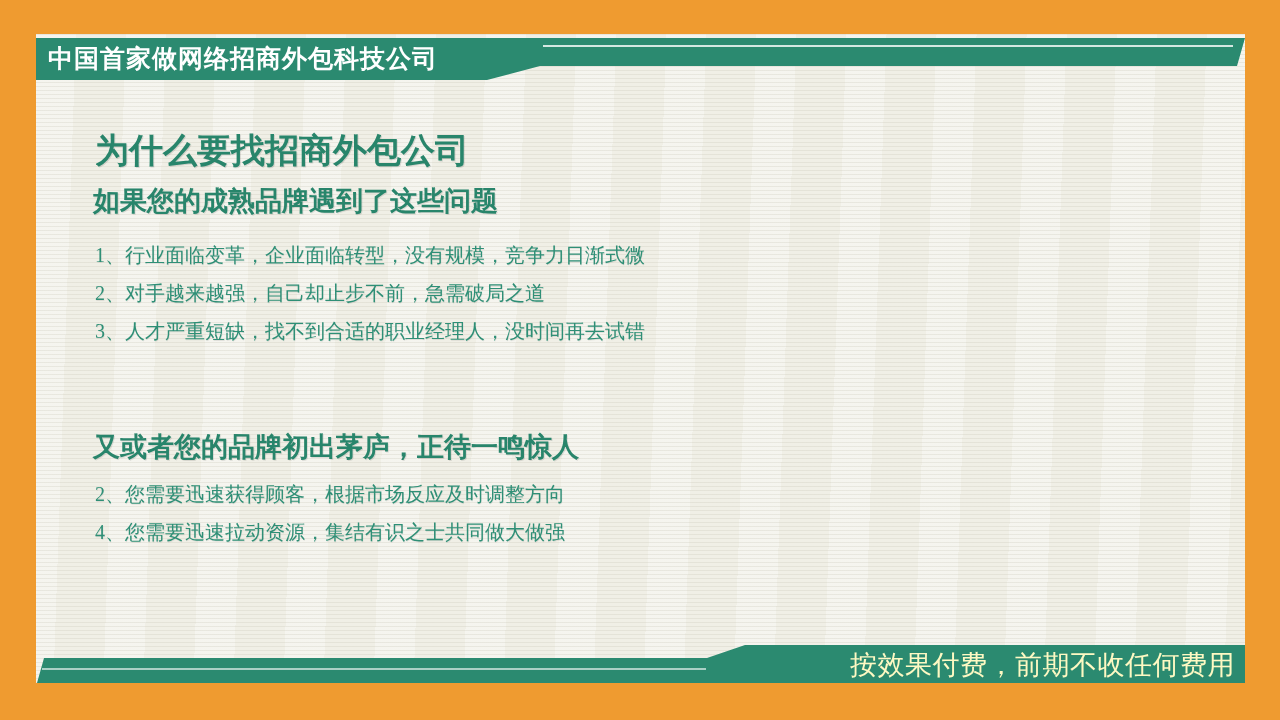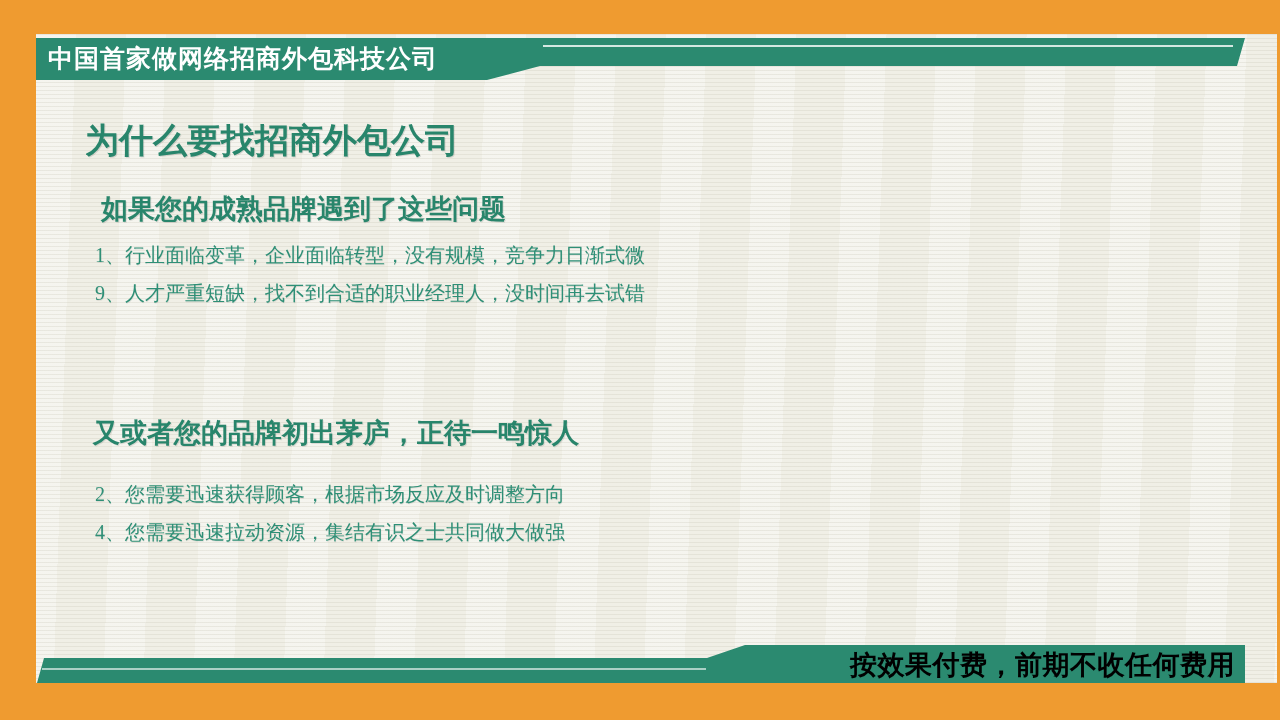--- a/index.html
+++ b/index.html
@@ -17,21 +17,20 @@
     left: 36px; top: 34px;
     width: 1209px; height: 649px;
     background-color: #F0EFE6;
     background-image:
       repeating-linear-gradient(180deg,
         rgba(186,184,166,0.22) 0px, rgba(186,184,166,0.22) 1px,
         transparent 1px, transparent 4px),
       repeating-linear-gradient(92deg,
         rgba(255,255,255,0.35) 0px, rgba(255,255,255,0.35) 40px,
         transparent 40px, transparent 90px);
-    padding-left: 32px;
   }
 
   
   .header-band {
     position: absolute;
     left: 0; top: 4px;
     width: 1209px; height: 42px;
     background: #2B8A70;
     clip-path: polygon(0 0, 1209px 0, 1201px 28px, 504px 28px, 451px 42px, 0 42px);
   }
@@ -64,21 +63,21 @@
   .section-heading {
     position: absolute;
     left: 57px;
     font-size: 27px; line-height: 30px;
     font-weight: bold;
     color: #28856B;
     white-space: nowrap;
     text-shadow: 1px 1px 0 rgba(0,0,0,0.10);
   }
   .heading-1 { top: 152px; }
-  .heading-2 { top: 384px; }
+  .heading-2 { top: 398px; }
 
   .item-list {
     position: absolute;
     left: 59px;
     color: #2E8F76;
     font-family: "Liberation Serif", serif;
     font-size: 20px; line-height: 38px;
     white-space: nowrap;
     text-shadow: 0.5px 0.5px 0 rgba(0,0,0,0.08);
   }
@@ -96,44 +95,45 @@
   .footer-accent-line {
     position: absolute;
     left: 6px; top: 23px;
     width: 664px; height: 2px;
     background: rgba(255,255,255,0.6);
   }
   .footer-band .banner-text {
     position: absolute;
     right: 10px; top: 0;
     height: 38px; line-height: 40px;
-    color: #000000;
+    color: #fef9c3;
     font-size: 27px;
-    font-weight: bold;
+    font-weight: normal;
     letter-spacing: 0.5px;
     white-space: nowrap;
   }
 </style>
 </head>
 <body>
 
 <div class="content">
 
   <div class="header-band">
     <span class="banner-text">中国首家做网络招商外包科技公司</span>
   </div>
   <div class="header-accent-line"></div>
 
-  <h1 class="slide-title" style="margin:0">为什么要找招商外包公司</h1>
+  <h1 class="slide-title" style="margin:10px">为什么要找招商外包公司</h1>
 
-  <h2 class="section-heading heading-1" style="margin:8px">如果您的成熟品牌遇到了这些问题</h2>
+  <h2 class="section-heading heading-1" style="margin:0">如果您的成熟品牌遇到了这些问题</h2>
 
   <div class="item-list list-1">
     <div>1、行业面临变革，企业面临转型，没有规模，竞争力日渐式微</div>
-    <div>9、人才严重短缺，找不到合适的职业经理人，没时间再去试错</div>
+    <div>2、对手越来越强，自己却止步不前，急需破局之道</div>
+    <div>3、人才严重短缺，找不到合适的职业经理人，没时间再去试错</div>
   </div>
 
   <h2 class="section-heading heading-2" style="margin:0">又或者您的品牌初出茅庐，正待一鸣惊人</h2>
 
   <div class="item-list list-2">
     <div>2、您需要迅速获得顾客，根据市场反应及时调整方向</div>
     <div>4、您需要迅速拉动资源，集结有识之士共同做大做强</div>
   </div>
 
   <div class="footer-band">

